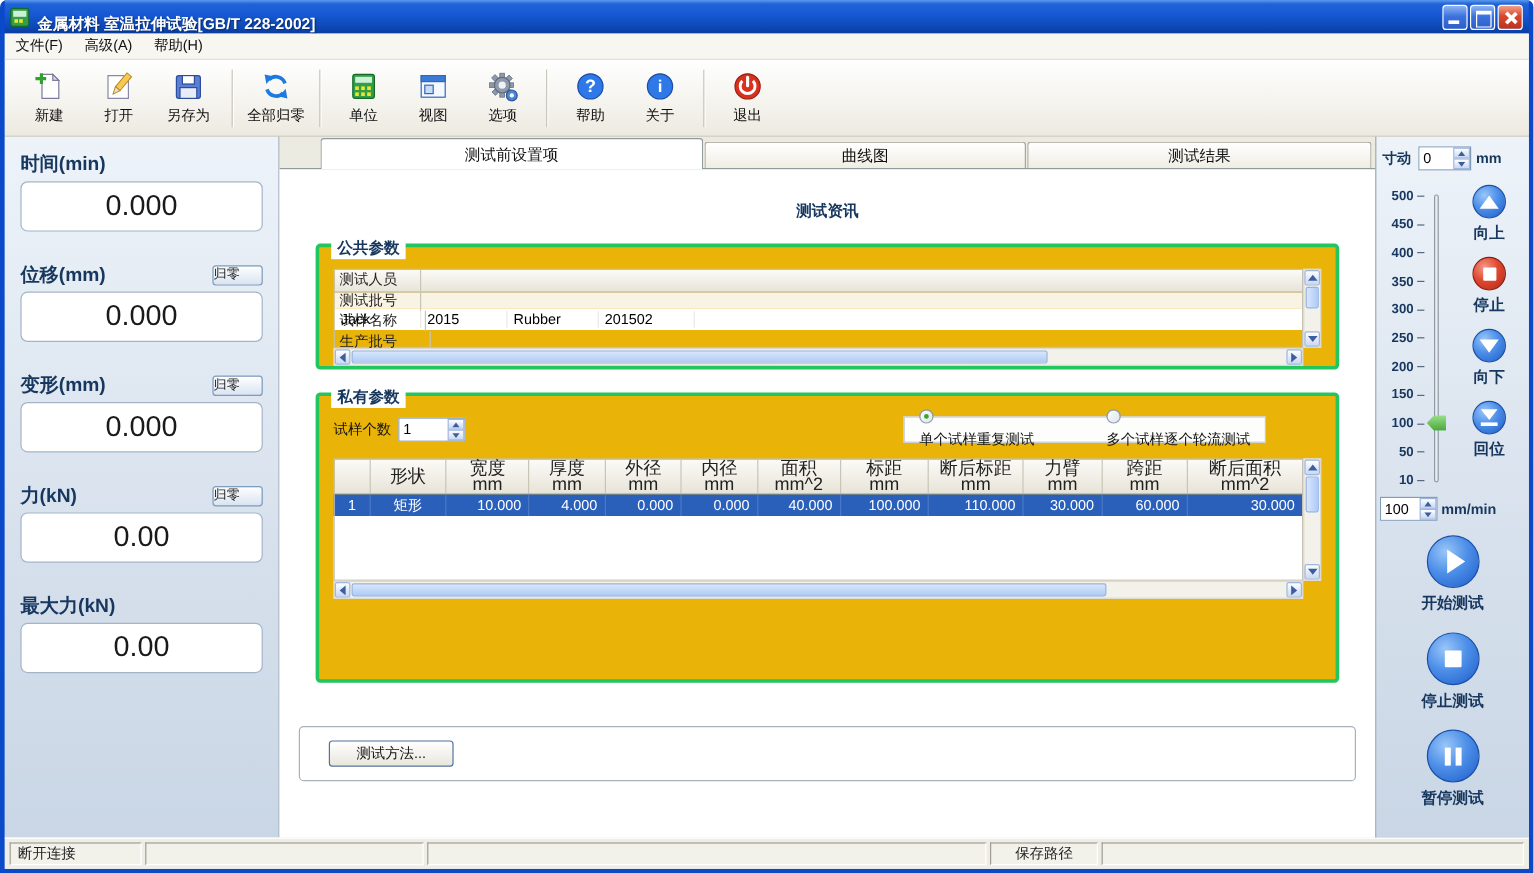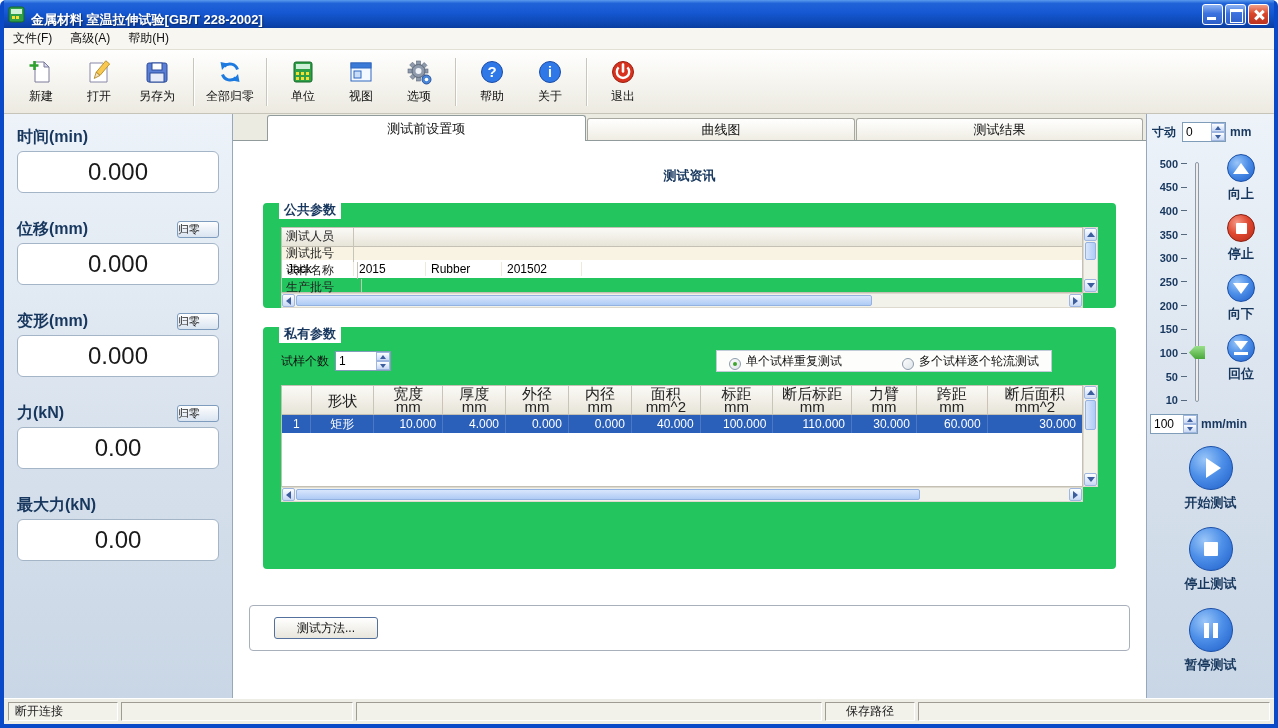--- a/index.html
+++ b/index.html
@@ -64,21 +64,21 @@
     background:linear-gradient(#FFFFFF,#EFEDE3); border:1px solid #A8A8A0; border-bottom:none;
     border-radius:3px 3px 0 0; margin-right:1px; }
   .tab.active { height:26px; line-height:25px; background:#fff; border-color:#919B9C;
     position:relative; z-index:2; margin-bottom:-1px;margin-left:32px; }
   .tabw0 { width:330px; } .tabw1 { width:278px; } .tabw2 { width:297px; }
   .maincontent { flex:1; background:#fff; border-top:1px solid #919B9C; overflow:hidden; }
 
   .info-title { text-align:center; margin-top:26px; height:16px; font-size:13px;
     font-weight:bold; color:#17375E; }
 
-  .groupbox { position:relative; margin:10px 30px; border:6px solid #22c55e; border-radius:4px; background:#22c55e; }
+  .groupbox { position:relative; margin:10px 30px; border:3px solid #22c55e; border-radius:4px; background:#eab308; }
   .gb-title { position:absolute; top:-8px; left:10px; background:#fff; padding:0 5px;
     font-size:13px; font-weight:bold; color:#17375E; }
   .gb-public  { margin-top:20px; height:105px; padding:18px 12px 0; }
   .gb-private { margin-top:19px; height:242px; padding:16px 12px 0; }
 
   
   .hcell-bg { background:linear-gradient(#FBFAF6,#E7E4D8); }
   .pub-wrap { position:relative; height:81px; }
   .pub-header { display:flex; height:20px; width:calc(100% - 15px);
     border:1px solid #C4C1B4;flex-direction:column; }
@@ -87,21 +87,21 @@
   .pub-body { width:calc(100% - 15px); border:1px solid #C4C1B4; border-top:none; height:46px; }
   .row-blank { height:13px; background:#F8F3E2; }
   .pub-row { display:flex; height:18px; background:#fff; align-items:center; }
   .pub-cell { padding-left:5px; border-right:1px solid #ECE9DD; }
   .cw0{width:72px;} .cw1{width:72px;} .cw2{width:76px;} .cw3{width:80px;} .cwf{flex:1;border-right:none;}
 
   .priv-count-row { display:flex; align-items:center; height:24px; }
   .count-label { color:#111; }
   .radio-box { margin-left:auto; margin-right:46px; border:1px solid #C2CBD8; display:flex;
     align-items:center; gap:60px; padding:2px 12px; height:22px; background:#FDFDFB; }
-  .radio { display:flex; align-items:flex-end; gap:5px; color:#111; }
+  .radio { display:flex; align-items:flex-start; gap:5px; color:#111;flex-direction:column; }
   .radio-circle { width:12px; height:12px; border-radius:50%; border:1px solid #8C9CAC;
     background:linear-gradient(135deg,#FCFCFC,#DFE5EA); position:relative; flex:0 0 auto; }
   .radio-circle.checked::after { content:""; position:absolute; inset:3px; border-radius:50%; background:#3DA52E; }
 
   .priv-wrap { position:relative; margin-top:12px; height:117px; }
   .priv-header { display:flex; height:30px; width:calc(100% - 15px); border:1px solid #C4C1B4; }
   .priv-hcell { display:flex; flex-direction:column; align-items:center; justify-content:center;
     font-size:15px; line-height:13px; border-right:1px solid #C8C5B8; color:#222; }
   .priv-row { display:flex; height:18px; width:calc(100% - 15px); background:#2A5FBA; color:#fff;
     border-left:1px solid #C4C1B4; border-right:1px solid #C4C1B4; }

